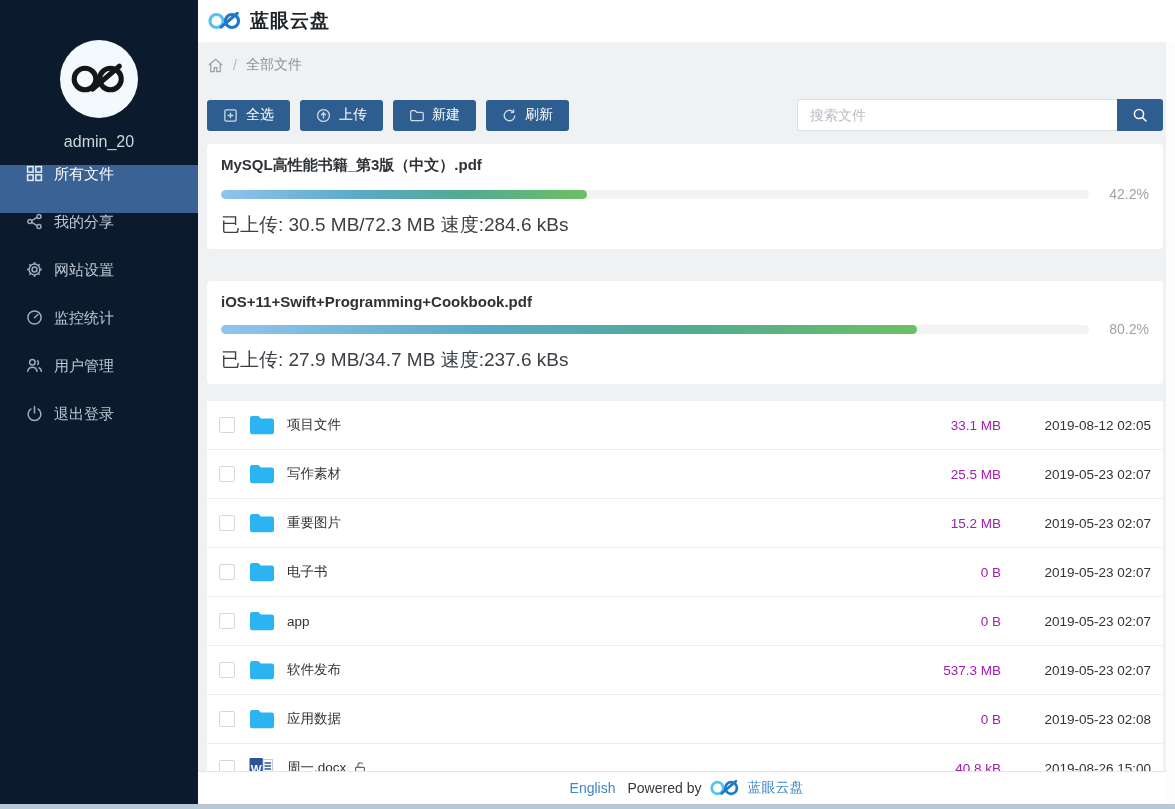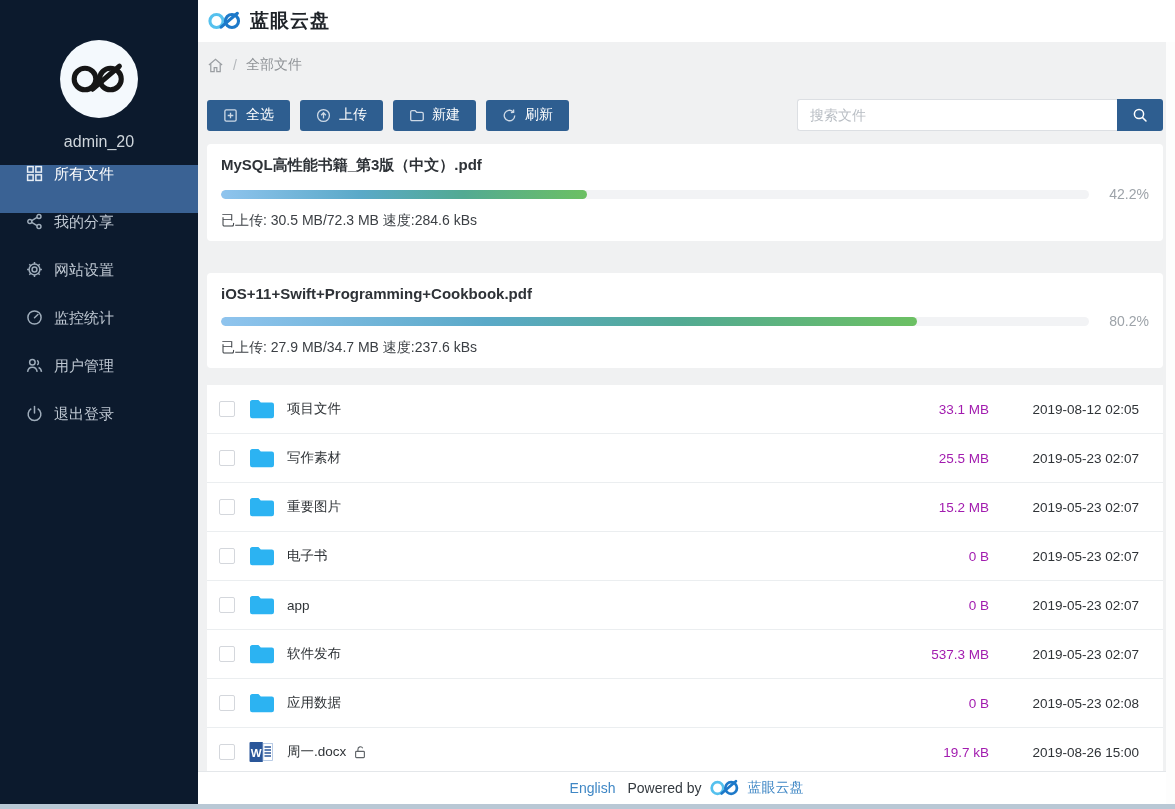--- a/index.html
+++ b/index.html
@@ -47,24 +47,24 @@
   .search-btn svg { width:16px; height:16px; }
 
   .upload-card { background:#fff; border-radius:4px; margin-top:13px; padding:12px 14px 11px; }
   .upload-card + .upload-card { margin-top:32px; }
   .up-title { font-size:15px; font-weight:bold; color:#2e3237; }
   .up-bar-row { display:flex; align-items:center; margin-top:11px; }
   .up-track { flex:1; height:9px; background:#f2f3f5; border-radius:5px; overflow:hidden; }
   .up-fill { height:9px; border-radius:5px;
              background:linear-gradient(90deg,#8fc4ee 0%,#5aa9c8 38%,#52aa93 66%,#6cc063 100%); }
   .up-pct { width:60px; text-align:right; color:#9da3a9; font-size:14px; }
-  .up-status { margin-top:10px; font-size:14px; color:#3c4045; }
+  .up-status { margin-top:10px; font-size:19px; color:#3c4045; }
 
   .filelist { background:#fff; border-radius:2px; margin-top:17px; }
-  .frow { height:49px; display:flex; align-items:center; padding-left:12px; padding-right:24px;
+  .frow { height:49px; display:flex; align-items:center; padding-left:12px; padding-right:12px;
           border-bottom:1px solid #ebeef0; cursor:pointer; background:#fff; }
   .frow:last-child { border-bottom:none; }
   .fcheck { width:16px; height:16px; border:1px solid #d4d7dc; border-radius:2px; background:#fff;
             margin-right:14px; flex:none; cursor:pointer; }
   .ficon { width:30px; display:flex; align-items:center; margin-right:8px; flex:none; }
   .fname { flex:1; font-size:13.5px; color:#2f3337; display:flex; align-items:center; }
   .flock { width:14px; height:14px; margin-left:7px; display:inline-flex; }
   .fsize { width:105px; text-align:right; font-size:13.5px; color:#a21caf; }
   .fdate { width:150px; text-align:right; font-size:13.5px; color:#2f3337; }
 
@@ -358,21 +358,21 @@
           </span>
           <span class="fname">
             <span>周一.docx</span>
             <span class="flock">
               <svg viewBox="0 0 16 16" fill="none" stroke="#5f6468" stroke-width="1.3">
                 <rect x="3" y="7.3" width="10" height="7.2" rx="1"></rect>
                 <path d="M5.6 7.3V5a2.9 2.9 0 0 1 5.5-1.3"></path>
               </svg>
             </span>
           </span>
-          <span class="fsize">19.7 kB</span>
+          <span class="fsize">40.8 kB</span>
           <span class="fdate">2019-08-26 15:00</span>
         </div>
 
         <div class="frow">
           <span class="fcheck"></span>
           <span class="ficon">
             <svg viewBox="0 0 44 26" width="28" height="17">
               <circle cx="11" cy="13" r="8.5" fill="none" stroke="#2b2f33" stroke-width="4"></circle>
               <circle cx="31" cy="13" r="8.5" fill="none" stroke="#2b2f33" stroke-width="4"></circle>
               <line x1="17" y1="21" x2="38" y2="3" stroke="#2b2f33" stroke-width="4" stroke-linecap="round"></line>

